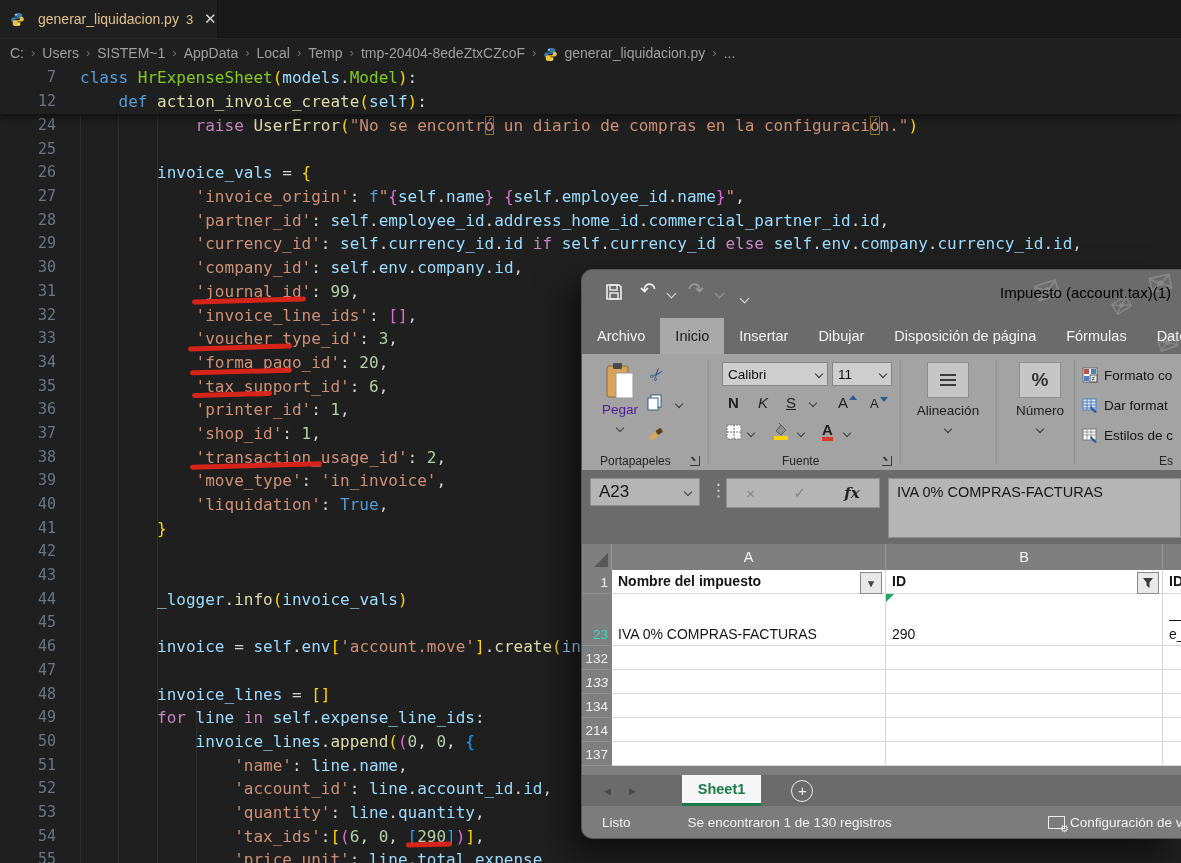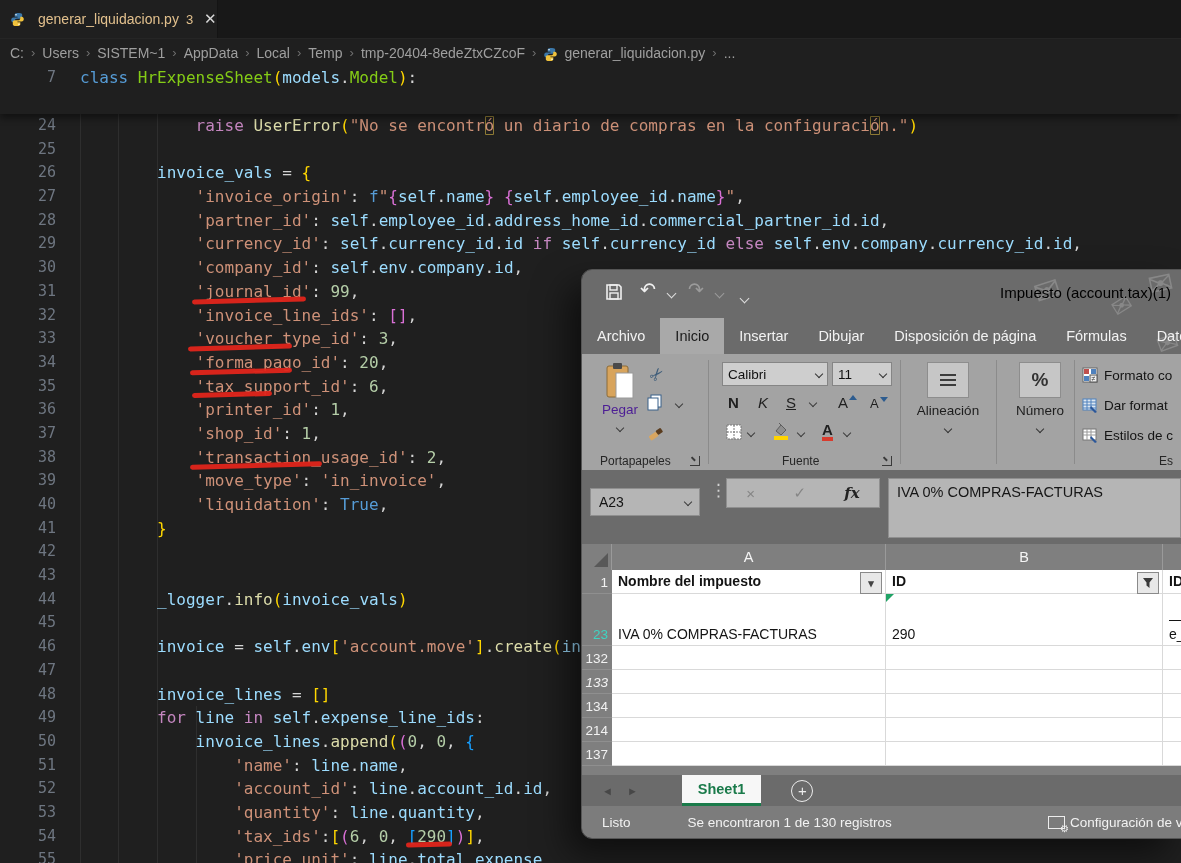--- a/index.html
+++ b/index.html
@@ -71,21 +71,21 @@
   .bigbtn .chev{margin-top:4px;width:5px;height:5px;border-color:#333;}
   .align-ic{width:16px;height:2px;background:#3c3c3c;box-shadow:0 5px 0 #3c3c3c,0 10px 0 #3c3c3c;margin-top:-10px;}
   .pct{font-size:19px;font-weight:bold;color:#333;}
   .styles-col{position:absolute;left:500px;top:6px;}
   .style-row{display:flex;align-items:center;gap:6px;height:30px;cursor:pointer;}
   .style-row .slabel{font-size:13.5px;color:#141414;white-space:nowrap;}
   
   .xl-formula{position:absolute;left:0;top:200px;width:100%;height:74px;background:#6b6b6b;}
   .namebox{position:absolute;left:8px;top:8px;width:110px;height:28px;background:#b5b5b5;border:1px solid #8f8f8f;
            display:flex;align-items:center;justify-content:space-between;padding:0 8px;box-sizing:border-box;
-           font-size:14px;color:#141414;margin-top:10px;}
+           font-size:17px;color:#141414;}
   .fdots{position:absolute;left:128px;top:10px;color:#d2d2d2;font-size:17px;letter-spacing:0;}
   .fxbox{position:absolute;left:144px;top:8px;width:152px;height:28px;background:#b5b5b5;border:1px solid #8f8f8f;
          display:flex;align-items:center;justify-content:space-around;}
   .fxbox .dim{color:#858585;font-size:15px;}
   .fxsym{font-family:"DejaVu Serif",serif;font-style:italic;font-weight:bold;color:#222;font-size:15px;}
   .fval{position:absolute;left:306px;top:8px;right:0;height:60px;background:#b5b5b5;border:1px solid #8f8f8f;
         font-size:14.5px;color:#161616;padding:5px 8px;box-sizing:border-box;}
   
   .xl-colheads{position:absolute;left:0;top:274px;width:100%;height:26px;background:#7f7f7f;border-bottom:1px solid #656565;}
   .colhead{position:absolute;top:0;height:100%;display:flex;align-items:center;justify-content:center;
@@ -173,20 +173,21 @@
       <span class="crumb">...</span>
     </div>
 
   <div class="editor">
     <div class="guide" style="left:80px"></div>
     <div class="guide" style="left:118px"></div>
     <div class="guide" style="left:157px"></div>
     <div class="guide" style="left:196px;top:640px"></div>
     <div class="sticky" id="stickyLines">
         <div class="code-line"><span class="gutter">7</span><span class="ctext"><span class="tk-kw">class </span><span class="tk-cls">HrExpenseSheet</span><span class="tk-b1">(</span><span class="tk-var">models</span><span class="tk-pun">.</span><span class="tk-cls">Model</span><span class="tk-b1">)</span><span class="tk-pun">:</span></span></div>
+        <div class="code-line"><span class="gutter">12</span><span class="ctext"><span class="tk-pun">    </span><span class="tk-kw">def </span><span class="tk-fn">action_invoice_create</span><span class="tk-b1">(</span><span class="tk-var">self</span><span class="tk-b1">)</span><span class="tk-pun">:</span></span></div>
       </div>
     <div class="codeblk" id="codeLines">
         <div class="code-line"><span class="gutter">24</span><span class="ctext"><span class="tk-pun">            </span><span class="tk-ctl">raise </span><span class="tk-fn">UserError</span><span class="tk-b1">(</span><span class="tk-str">"No se encontr</span><span class="tk-sbx">ó</span><span class="tk-str"> un diario de compras en la configuraci</span><span class="tk-sbx">ó</span><span class="tk-str">n."</span><span class="tk-b1">)</span></span></div>
         <div class="code-line"><span class="gutter">25</span><span class="ctext"></span></div>
         <div class="code-line"><span class="gutter">26</span><span class="ctext"><span class="tk-pun">        </span><span class="tk-var">invoice_vals</span><span class="tk-pun"> = </span><span class="tk-b1">{</span></span></div>
         <div class="code-line"><span class="gutter">27</span><span class="ctext"><span class="tk-pun">            </span><span class="tk-str">'invoice_origin'</span><span class="tk-pun">: </span><span class="tk-kw">f</span><span class="tk-str">"</span><span class="tk-b2">{</span><span class="tk-var">self</span><span class="tk-pun">.</span><span class="tk-var">name</span><span class="tk-b2">}</span><span class="tk-str"> </span><span class="tk-b2">{</span><span class="tk-var">self</span><span class="tk-pun">.</span><span class="tk-var">employee_id</span><span class="tk-pun">.</span><span class="tk-var">name</span><span class="tk-b2">}</span><span class="tk-str">"</span><span class="tk-pun">,</span></span></div>
         <div class="code-line"><span class="gutter">28</span><span class="ctext"><span class="tk-pun">            </span><span class="tk-str">'partner_id'</span><span class="tk-pun">: </span><span class="tk-var">self</span><span class="tk-pun">.</span><span class="tk-var">employee_id</span><span class="tk-pun">.</span><span class="tk-var">address_home_id</span><span class="tk-pun">.</span><span class="tk-var">commercial_partner_id</span><span class="tk-pun">.</span><span class="tk-var">id</span><span class="tk-pun">,</span></span></div>
         <div class="code-line"><span class="gutter">29</span><span class="ctext"><span class="tk-pun">            </span><span class="tk-str">'currency_id'</span><span class="tk-pun">: </span><span class="tk-var">self</span><span class="tk-pun">.</span><span class="tk-var">currency_id</span><span class="tk-pun">.</span><span class="tk-var">id</span><span class="tk-pun"> </span><span class="tk-ctl">if</span><span class="tk-pun"> </span><span class="tk-var">self</span><span class="tk-pun">.</span><span class="tk-var">currency_id</span><span class="tk-pun"> </span><span class="tk-ctl">else</span><span class="tk-pun"> </span><span class="tk-var">self</span><span class="tk-pun">.</span><span class="tk-var">env</span><span class="tk-pun">.</span><span class="tk-var">company</span><span class="tk-pun">.</span><span class="tk-var">currency_id</span><span class="tk-pun">.</span><span class="tk-var">id</span><span class="tk-pun">,</span></span></div>
         <div class="code-line"><span class="gutter">30</span><span class="ctext"><span class="tk-pun">            </span><span class="tk-str">'company_id'</span><span class="tk-pun">: </span><span class="tk-var">self</span><span class="tk-pun">.</span><span class="tk-var">env</span><span class="tk-pun">.</span><span class="tk-var">company</span><span class="tk-pun">.</span><span class="tk-var">id</span><span class="tk-pun">,</span></span></div>
         <div class="code-line"><span class="gutter">31</span><span class="ctext"><span class="tk-pun">            </span><span class="tk-str">'journal_id'</span><span class="tk-pun">: </span><span class="tk-num">99</span><span class="tk-pun">,</span></span><div class="mark" style="left: 192px; width: 114px;"></div></div>

